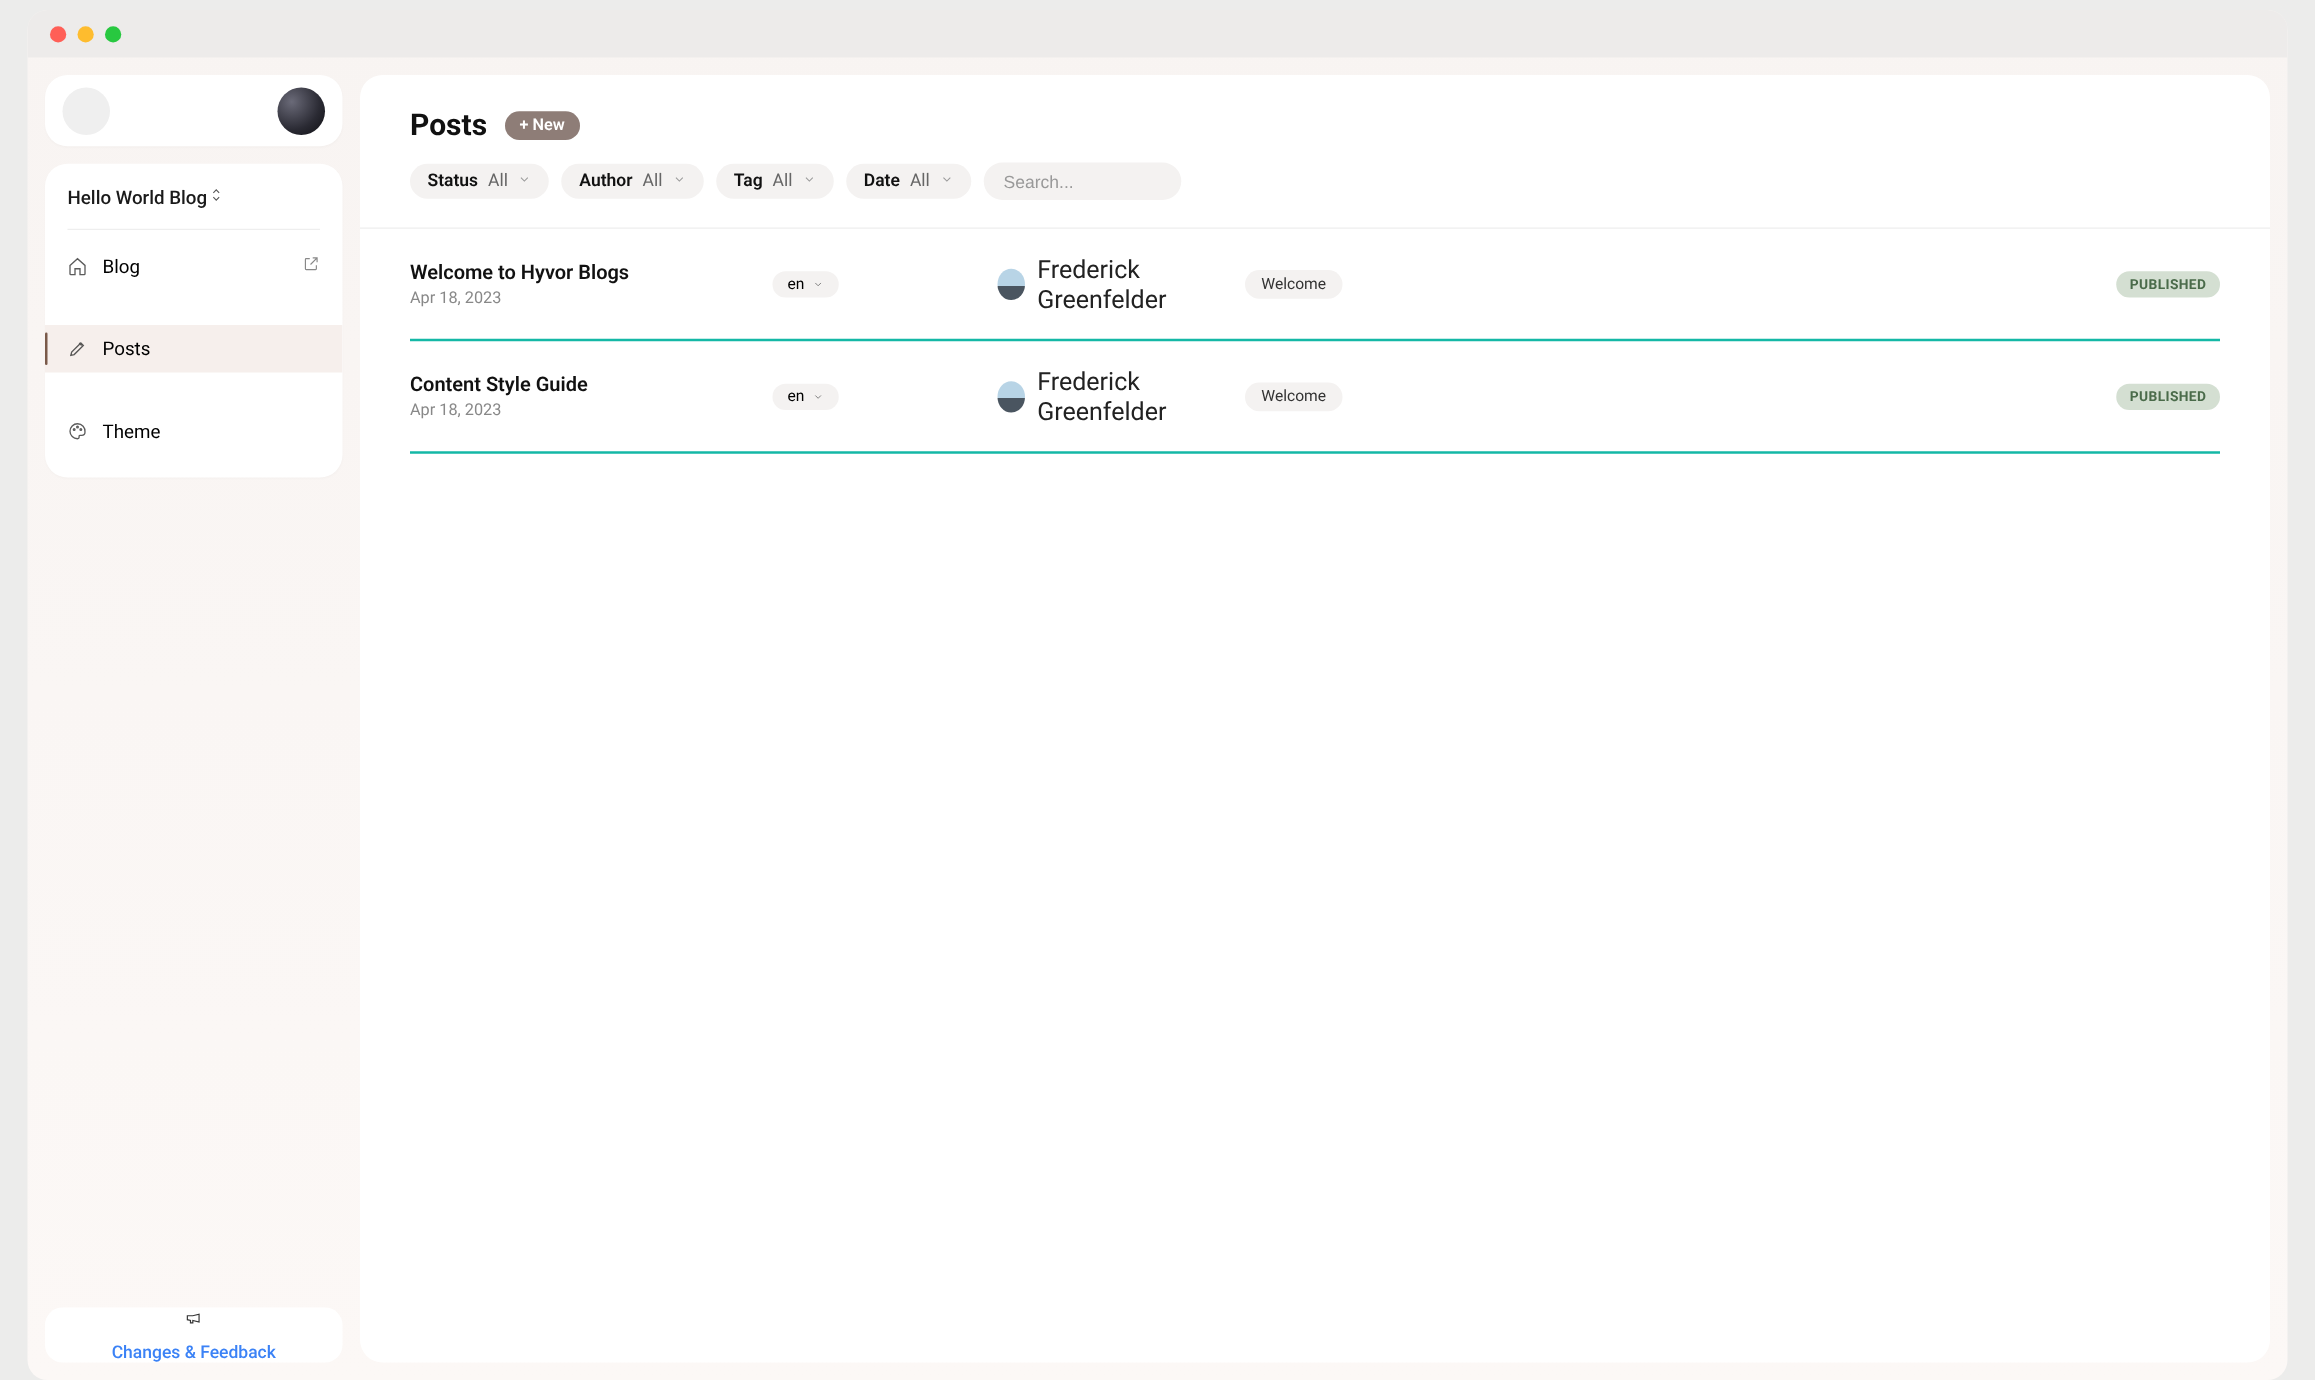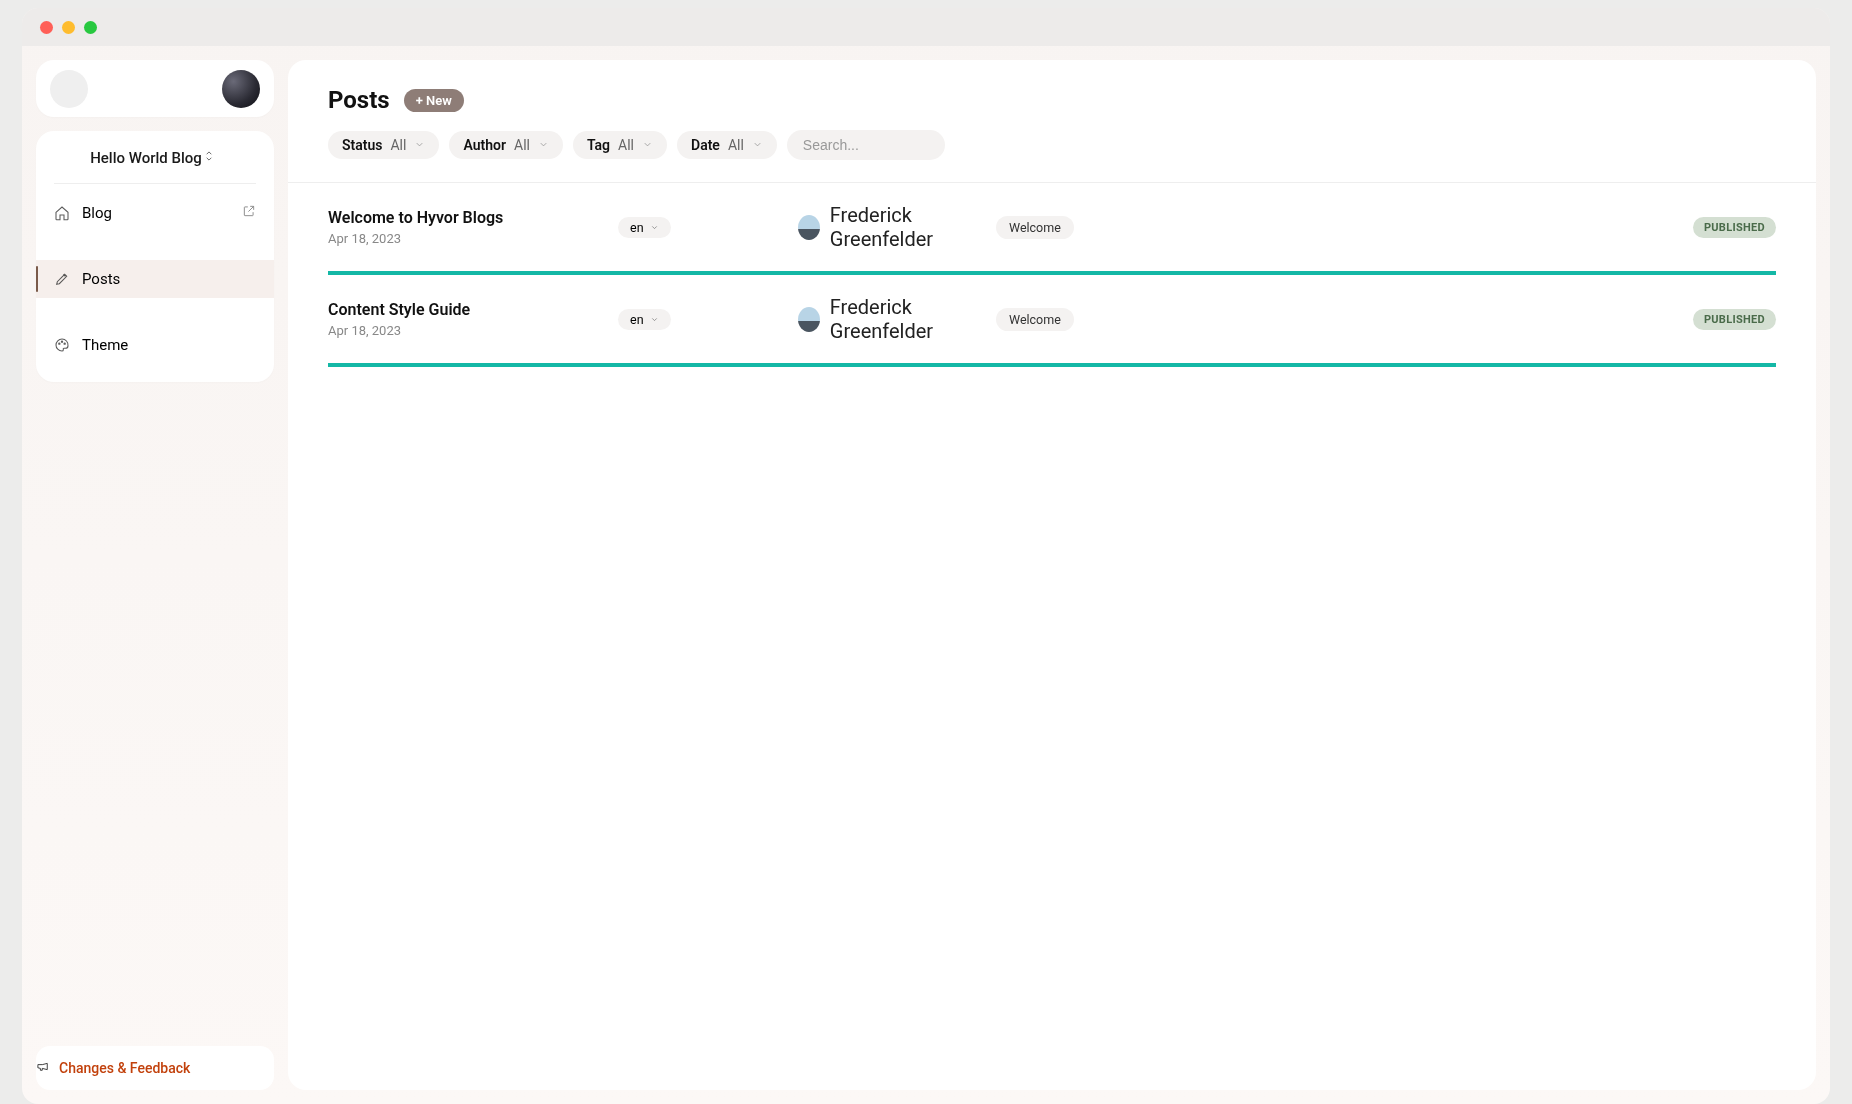--- a/index.html
+++ b/index.html
@@ -67,21 +67,21 @@
   width:38px;height:38px;border-radius:50%;
   background: radial-gradient(circle at 30% 30%, #6a6a78 0%, #2a2a33 60%, #0e0e12 100%);
 }
 .sidebar-nav {
   padding: 0 0 18px 0;
   overflow:hidden;
 }
 .blog-select {
   display:flex;
   align-items:center;
-  justify-content:center;
+  justify-content:flex-start;
   padding: 18px 22px 16px 18px;
   font-size:15px;
   font-weight:500;
   color:#1a1a1a;
   cursor:pointer;
 }
 .divider {
   height:1px;background:#EEE;
   margin: 0 18px 10px 18px;
 }
@@ -108,23 +108,23 @@
 }
 .nav-gap { height: 28px; }
 .nav-icon { width:16px;height:16px;opacity:.8;flex-shrink:0; display:flex;align-items:center;justify-content:center;}
 .nav-icon svg{width:16px;height:16px;stroke:#333;fill:none;stroke-width:1.6;}
 .ext-icon svg{width:14px;height:14px;stroke:#888;fill:none;stroke-width:1.6;}
 .sort-icon svg{width:14px;height:14px;stroke:#555;fill:none;stroke-width:1.5;}
 .sidebar-bottom {
   margin-top:auto;
 }
 .feedback-btn {
-  display:flex;align-items:center;justify-content:flex-start;gap:8px;
+  display:flex;align-items:center;justify-content:flex-end;gap:8px;
   background:#fff;border-radius:14px;height:44px;
-  font-size:14px;font-weight:500;color:#c2410c;cursor:pointer;
+  font-size:14px;font-weight:500;color:#3b82f6;cursor:pointer;flex-direction:column;
 }
 .feedback-btn svg{width:15px;height:15px;stroke:#333;fill:none;stroke-width:1.5;}
 .main {
   flex:1;
   background:#fff;
   border-radius:18px;
   padding: 26px 40px;
   overflow:hidden;
 }
 .page-header {
@@ -154,21 +154,21 @@
 .search-input {
   background:#F4F2F1;border:none;outline:none;
   border-radius:999px;padding:7px 16px;font-size:14px;
   width:158px;color:#333;
 }
 .search-input::placeholder{color:#999;}
 .hr { height:1px;background:#EEE;margin:22px -40px 0 -40px; }
 .post-row {
   display:flex;align-items:center;
   padding:20px 0;
-  border-bottom:4px solid #14b8a6;
+  border-bottom:2px solid #14b8a6;
   cursor:pointer;
 }
 .col-title{ width:290px; }
 .post-title{font-size:16px;font-weight:600;color:#111;}
 .post-date{font-size:13px;color:#888;margin-top:4px;}
 .col-lang{ width:180px; }
 .lang-pill{
   display:inline-flex;align-items:center;gap:6px;
   background:#F4F2F1;border-radius:999px;
   padding:3px 12px;font-size:12.5px;cursor:pointer;

